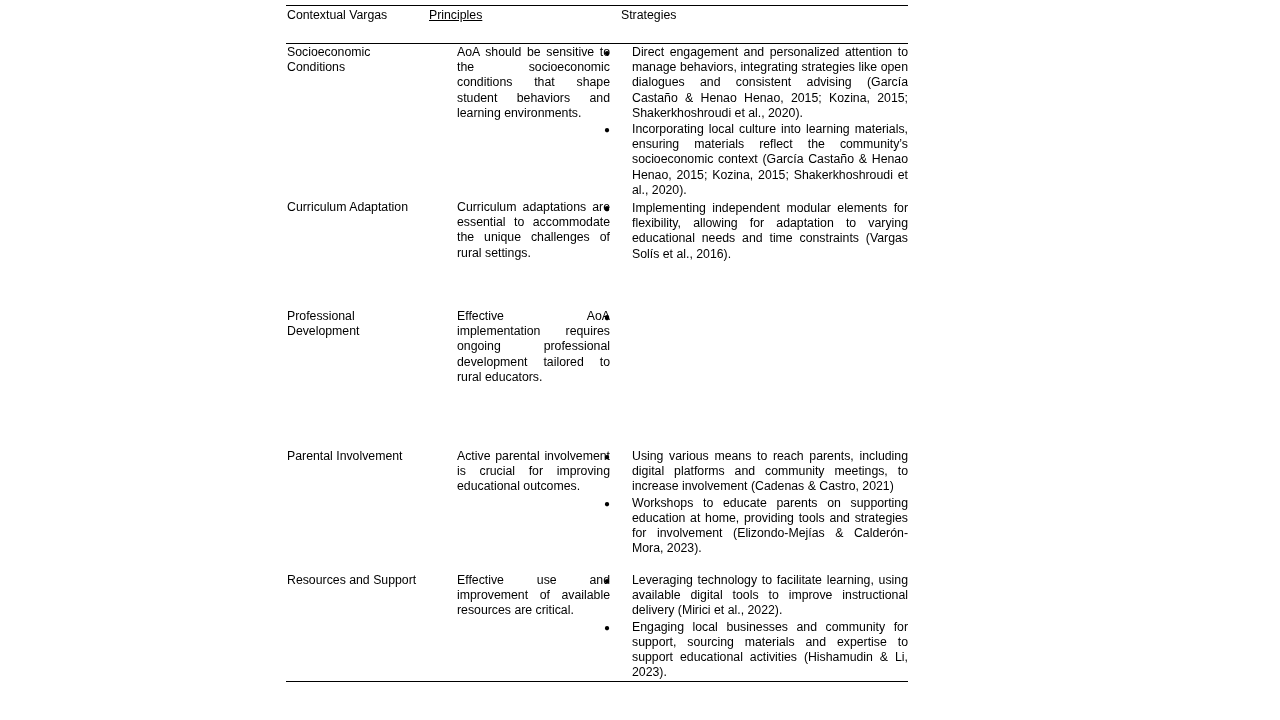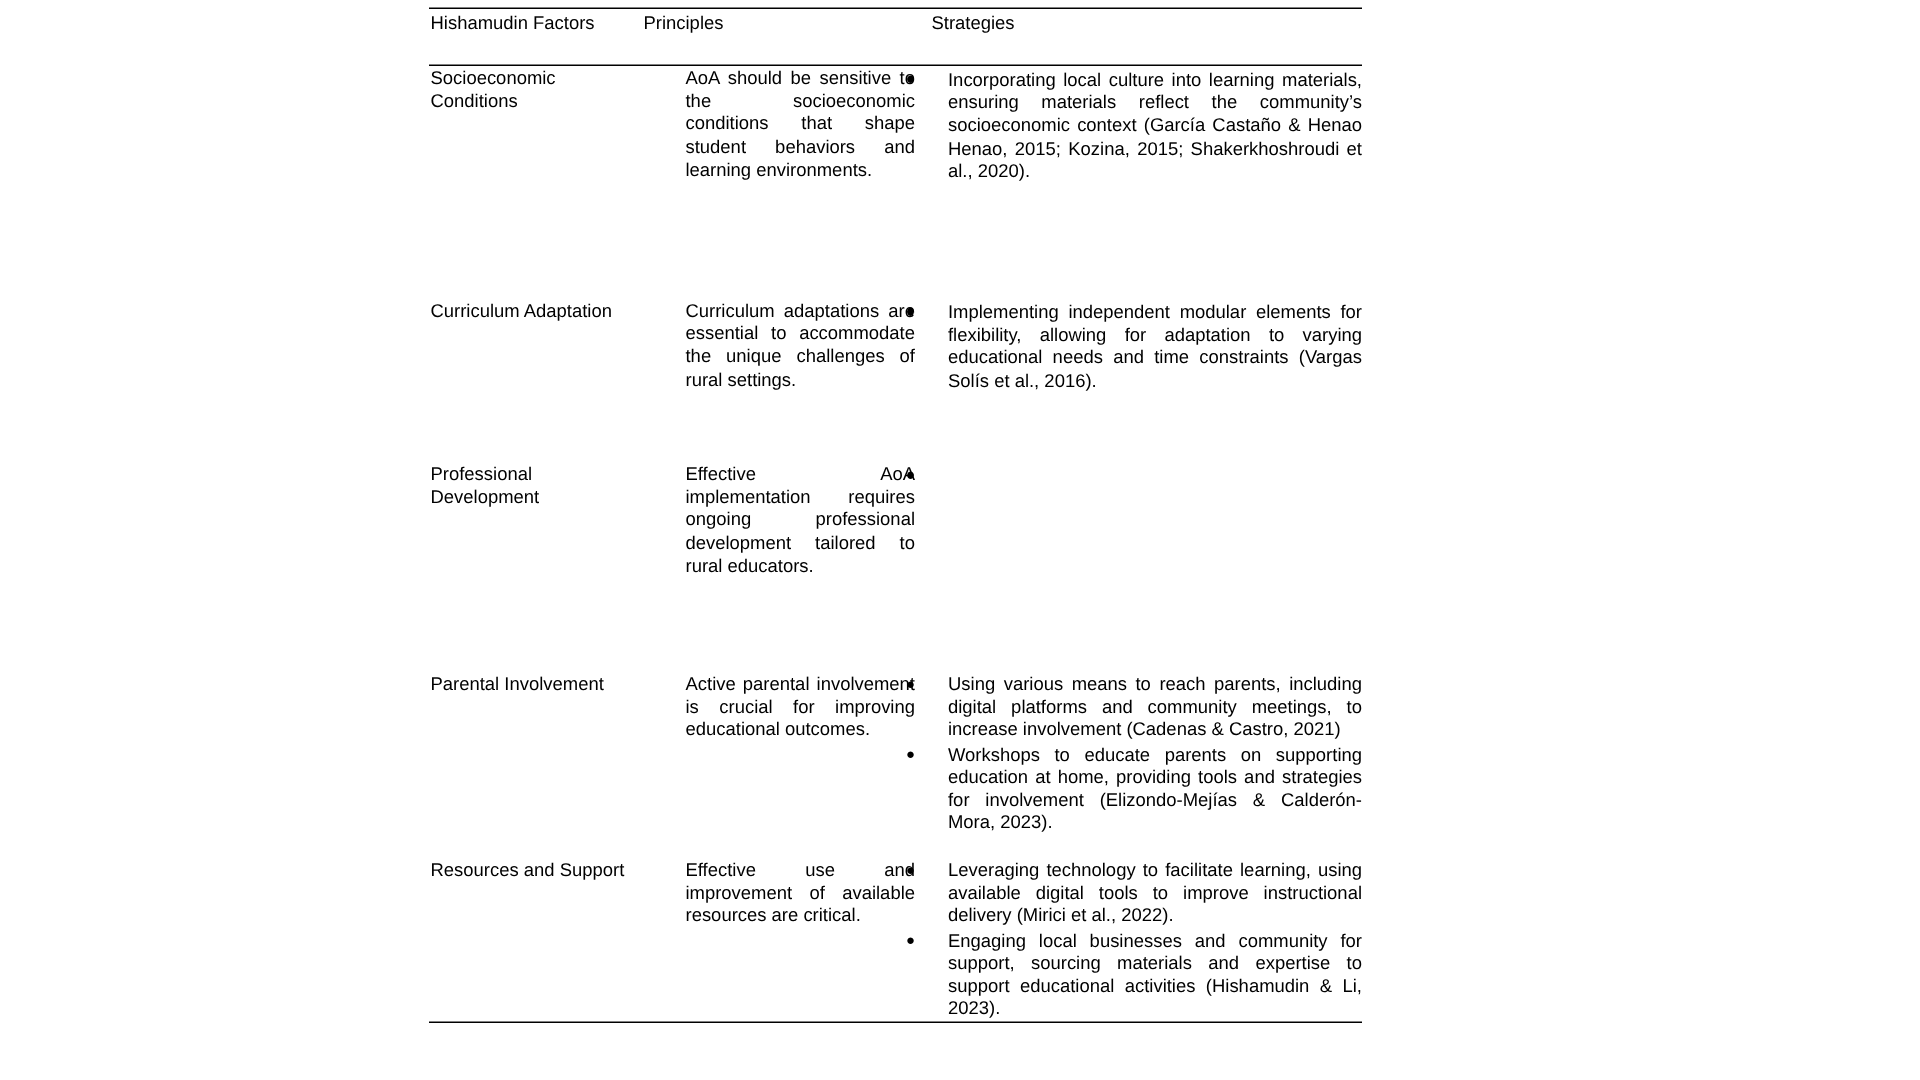--- a/index.html
+++ b/index.html
@@ -5,46 +5,46 @@
     html, body { margin: 0; padding: 0; background: #ffffff; }
     body { width: 1280px; height: 720px; position: relative; overflow: hidden;
            font-family: "Liberation Sans", sans-serif; color: #000; font-size: 12.3px; }
     .table { position: absolute; left: 286px; top: 5px; width: 622px; }
     .rule-top { position: absolute; left: 0; top: 0; width: 622px; height: 0; border-top: 1px solid #000; }
     .rule-head { position: absolute; left: 0; top: 38px; width: 622px; height: 0; border-top: 1px solid #000; }
     .rule-bottom { position: absolute; left: 0; top: 676px; width: 622px; height: 0; border-top: 1px solid #000; }
     .head { position: absolute; top: 3px; left: 0; width: 622px; height: 20px; }
     .head span { position: absolute; top: 0; line-height: 15px; }
     .h-factor { left: 1px; }
-    .h-principle { left: 143px; }
+    .h-principle { left: 143px; text-decoration: underline; }
     .h-strategy { left: 298px; margin-left: 37px; }
     .row { position: absolute; left: 0; width: 622px; }
     .cell-factor { position: absolute; left: 1px; width: 138px; line-height: 15.2px; }
     .cell-principle { position: absolute; left: 143px; width: 153px; line-height: 15.2px; text-align: justify; margin-left: 28px; }
     .cell-strategies { position: absolute; left: 318px; width: 304px; margin: 0; padding: 0; list-style: none; }
     .cell-strategies li { position: relative; padding-left: 28px; line-height: 15.2px; text-align: justify; margin: 0 0 1px 0; }
     .bullet { position: absolute; left: 0; top: 0; width: 28px; font-size: 10px; line-height: 15.2px; }
   </style>
 </head>
 <body>
 
 <div class="table">
   <div class="rule-top"></div>
   <div class="head">
-    <span class="h-factor">Hishamudin Factors</span>
+    <span class="h-factor">Contextual Vargas</span>
     <span class="h-principle">Principles</span>
     <span class="h-strategy">Strategies</span>
   </div>
   <div class="rule-head"></div>
 
   <div class="row" style="top:40px;">
     <div class="cell-factor">Socioeconomic Conditions</div>
     <div class="cell-principle">AoA should be sensitive to the socioeconomic conditions that shape student behaviors and learning environments.</div>
     <ul class="cell-strategies">
-      <li><span class="bullet">●</span></li>
+      <li><span class="bullet">●</span><span>Direct engagement and personalized attention to manage behaviors, integrating strategies like open dialogues and consistent advising (García Castaño &amp; Henao Henao, 2015; Kozina, 2015; Shakerkhoshroudi et al., 2020).</span></li>
       <li><span class="bullet">●</span><span>Incorporating local culture into learning materials, ensuring materials reflect the community’s socioeconomic context (García Castaño &amp; Henao Henao, 2015; Kozina, 2015; Shakerkhoshroudi et al., 2020).</span></li>
     </ul>
   </div>
 
   <div class="row" style="top:195px;">
     <div class="cell-factor">Curriculum Adaptation</div>
     <div class="cell-principle">Curriculum adaptations are essential to accommodate the unique challenges of rural settings.</div>
     <ul class="cell-strategies">
       <li><span class="bullet">●</span></li>
       <li><span class="bullet">●</span><span>Implementing independent modular elements for flexibility, allowing for adaptation to varying educational needs and time constraints (Vargas Solís et al., 2016).</span></li>

